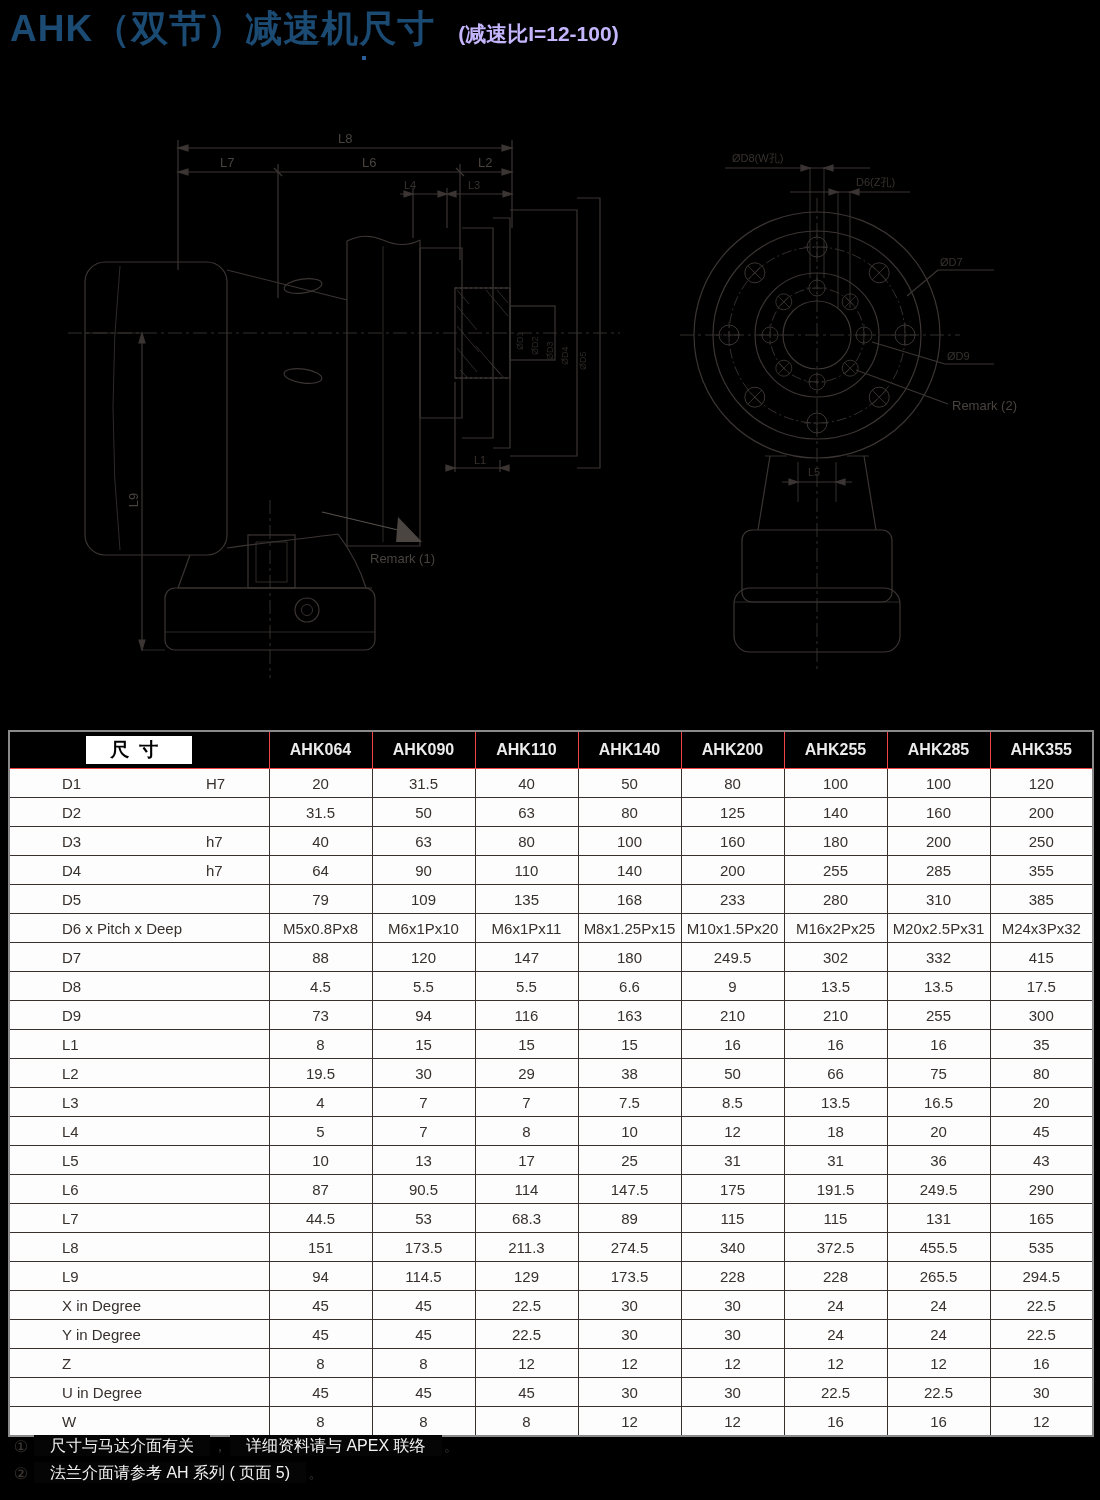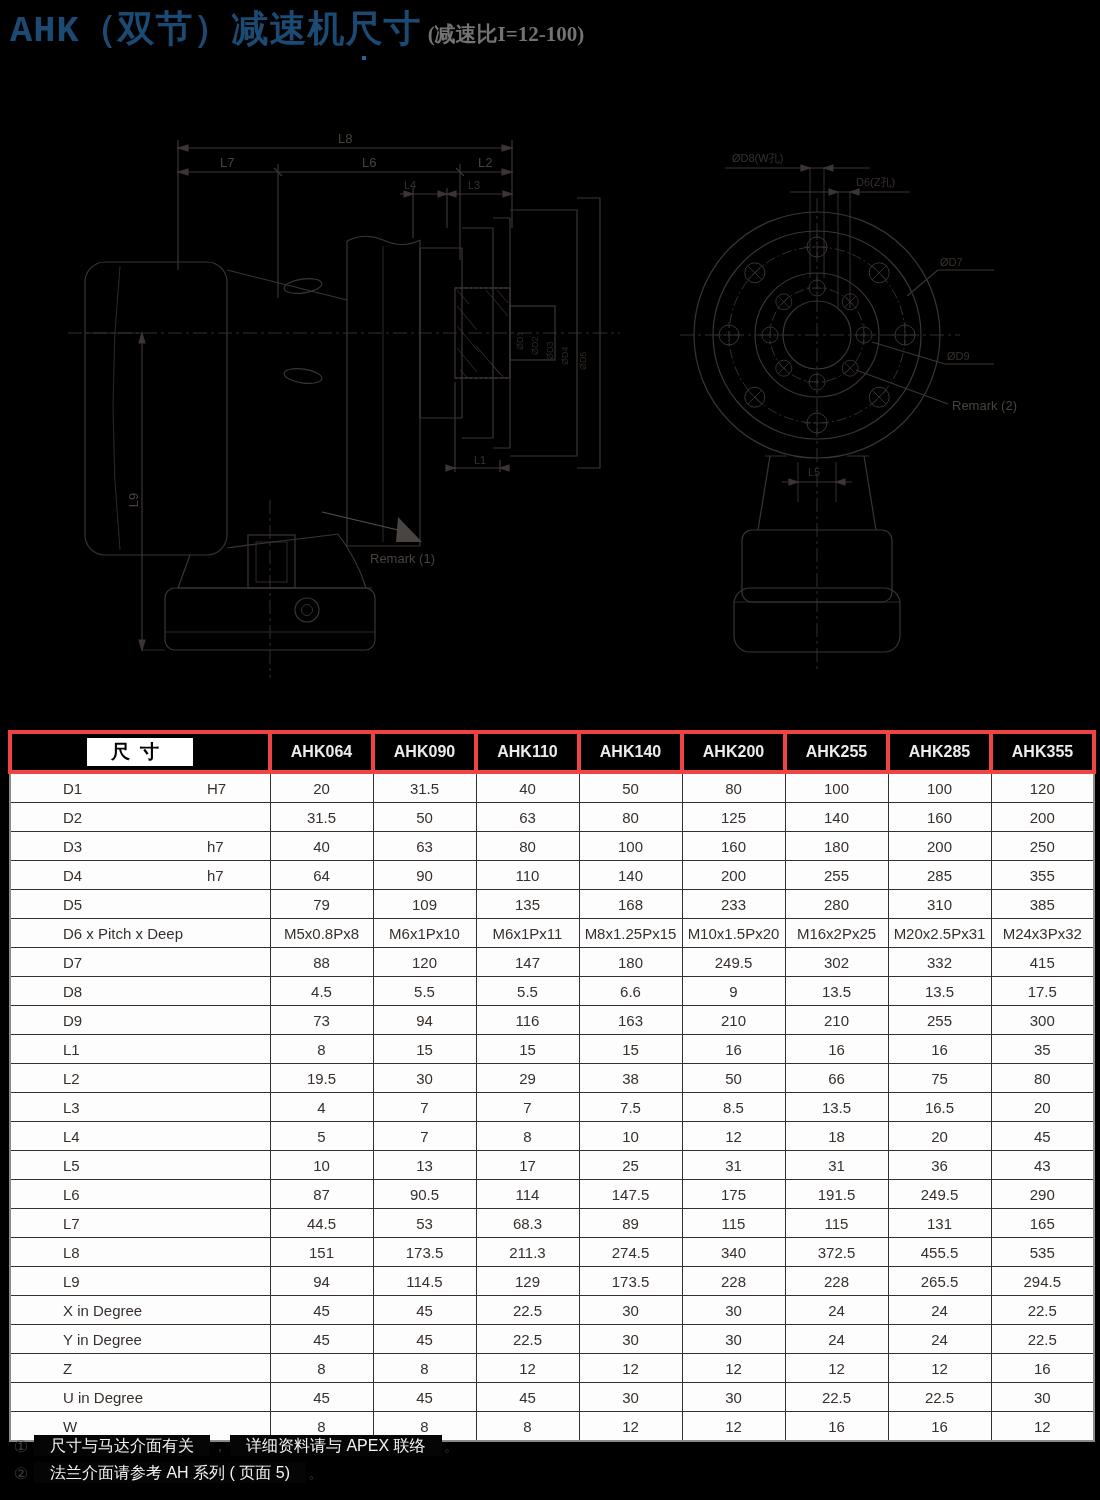--- a/index.html
+++ b/index.html
@@ -2,40 +2,40 @@
 <html><head>
 <meta charset="utf-8">
 <style>
   html,body{margin:0;padding:0;}
   body{width:1100px;height:1500px;background:#000;position:relative;overflow:hidden;
        font-family:"Liberation Sans",sans-serif;}
   .page{position:absolute;inset:0;}
 
   
   .title-wrap{position:absolute;left:10px;top:4px;white-space:nowrap;}
-  .title-main{font-family:Liberation Mono, monospace;font-weight:bold;font-size:37px;
+  .title-main{font-family:Liberation Sans, sans-serif;font-weight:bold;font-size:37px;
               color:#1b4a73;letter-spacing:1px;}
-  .title-sub{font-family:Liberation Serif, serif;font-weight:bold;font-size:21px;
-             color:#737373;margin-left:6px;}
+  .title-sub{font-family:Liberation Sans, sans-serif;font-weight:bold;font-size:21px;
+             color:#c4b5fd;margin-left:23px;}
   .blue-dot{position:absolute;left:362px;top:56px;width:4px;height:4px;background:#2a6096;}
 
   
   svg{position:absolute;}
   svg text{font-family:"Liberation Sans",sans-serif;fill:#49433e;font-size:13px;}
   svg .tiny{font-size:11px;fill:#38322e;}
   svg .micro{font-size:9px;fill:#2d2926;}
   .lbl-underline{stroke:#3b3533;stroke-width:1;}
 
   
   .dim-table{position:absolute;left:8px;top:730px;width:1084px;border-collapse:collapse;
              table-layout:fixed;background:#000;border:2px solid #8a8a8a;}
   .dim-table th,.dim-table td{border:1px solid #37302c;font-size:15px;color:#37302c;
              text-align:center;padding:0;height:28px;overflow:hidden;white-space:nowrap;}
   .dim-table thead th{background:#000;color:#ececec;font-weight:bold;font-size:16px;
-             height:36px;border:4px solid #ef4444;}
+             height:36px;border:1px solid #ef4444;}
   .dim-table td{background:#fdfdfd;}
   .dim-table td.rowlabel{text-align:right;position:relative;}
   .rowlabel .nm{position:absolute;left:52px;top:50%;transform:translateY(-50%);}
   .rowlabel .tol{position:absolute;left:196px;top:50%;transform:translateY(-50%);}
   .corner-box{display:inline-block;background:#fff;color:#000;font-weight:bold;
               font-size:19px;padding:1px 24px;letter-spacing:10px;}
 
   
   .notes{position:absolute;left:8px;top:1432px;}
   .note-line{height:27px;line-height:27px;white-space:nowrap;}

